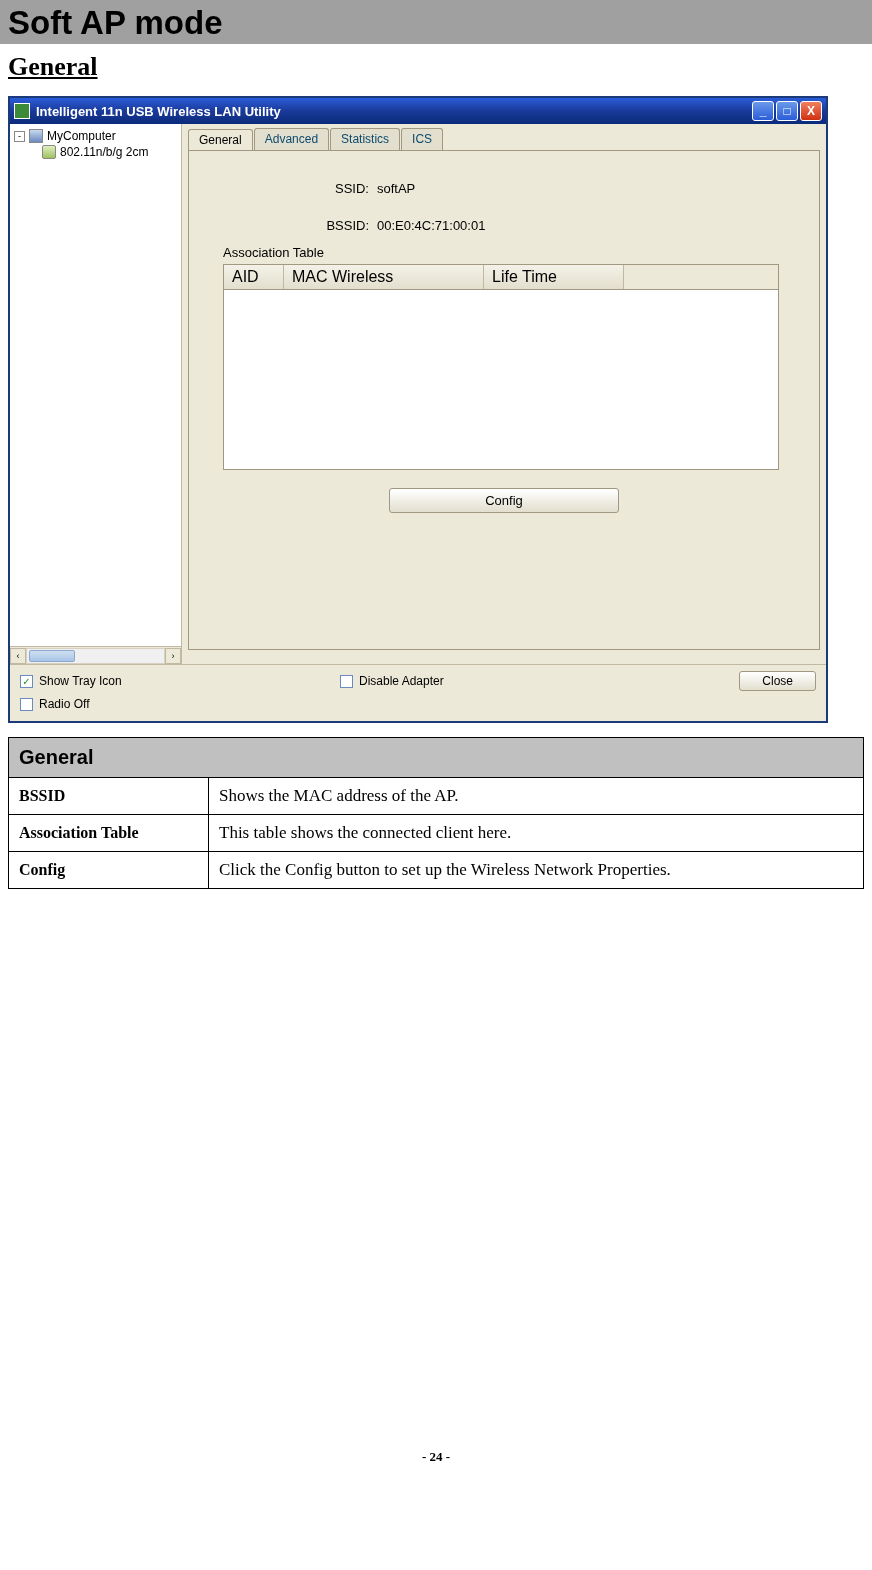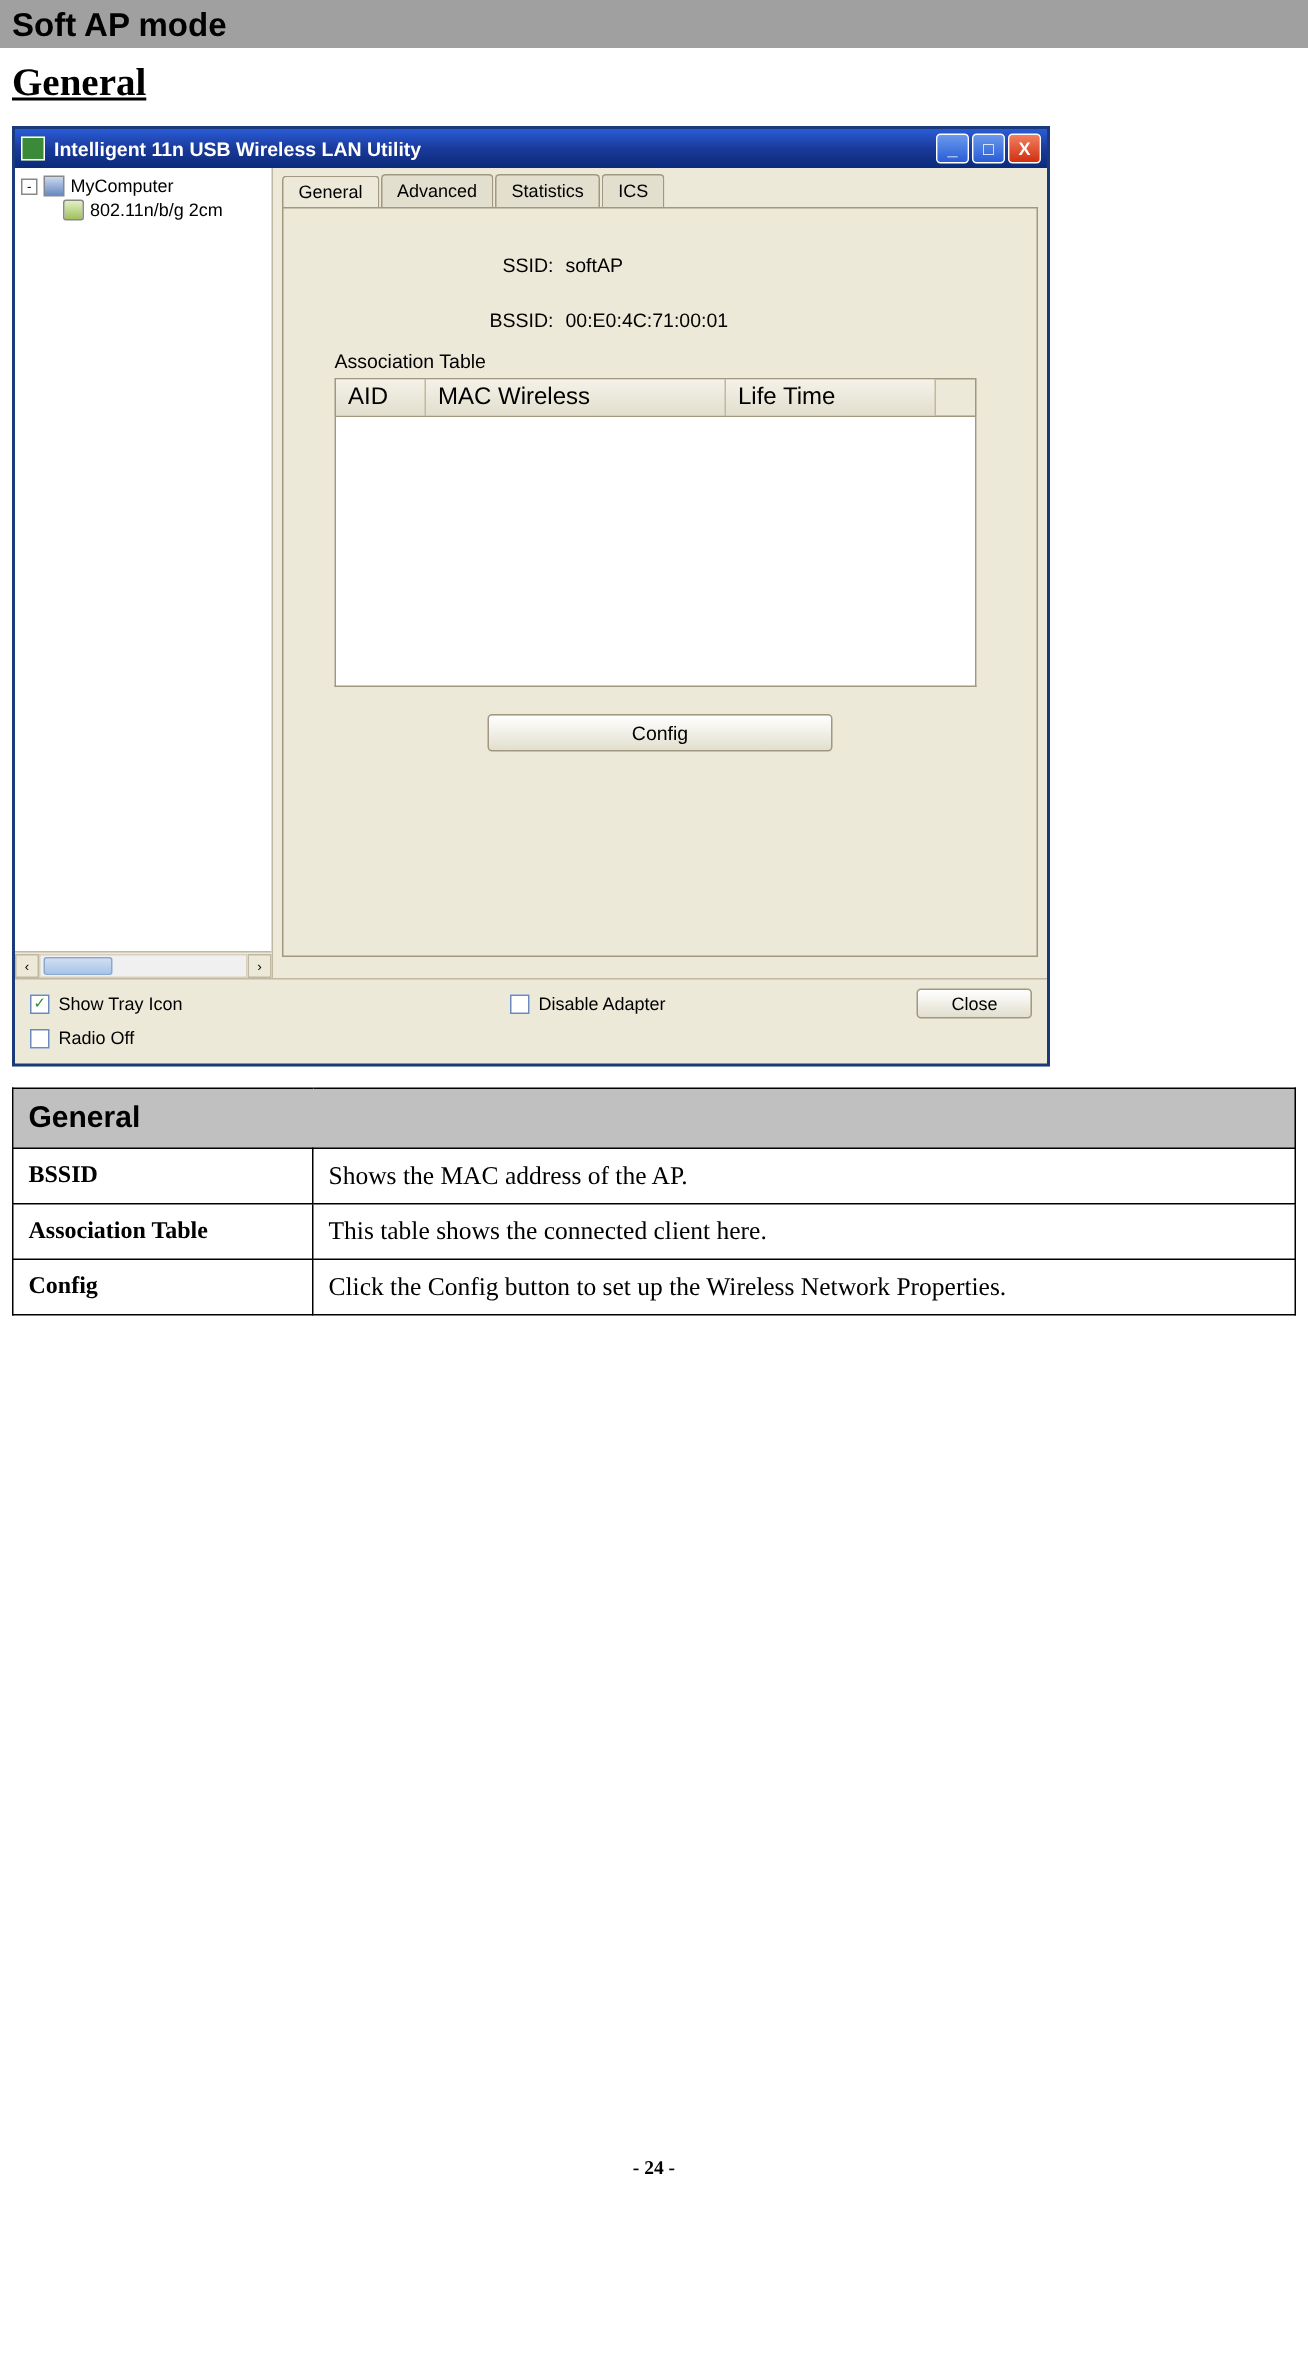--- a/index.html
+++ b/index.html
@@ -9,39 +9,39 @@
     background: #fff;
     width: 872px;
     padding: 0;
   }
   .page-title-bar {
     background: #a0a0a0;
     padding: 4px 8px 2px 8px;
   }
   .page-title {
     font-family: Arial, sans-serif;
-    font-size: 22px;
+    font-size: 33px;
     font-weight: bold;
     color: #000;
     margin: 0;
   }
   .section-heading {
     margin: 8px 8px 14px 8px;
     font-size: 26px;
     font-weight: bold;
     text-decoration: underline;
   }
   
   .window {
     margin: 0 8px;
     border: 2px solid #1a3a7a;
     font-family: Tahoma, Arial, sans-serif;
     font-size: 12px;
     background: #ece9d8;
-    width: 692px;
+    width: 820px;
   }
   .titlebar {
     display: flex;
     align-items: center;
     background: linear-gradient(to bottom, #2a5cd8 0%, #1a3a9a 50%, #0a2a7a 100%);
     color: #fff;
     height: 26px;
     padding: 0 4px;
   }
   .titlebar-icon {
@@ -101,21 +101,21 @@
   .tab {
     padding: 3px 10px 4px 10px;
     border:1px solid #a09880;
     border-bottom:none;
     background:#ece9d8;
     border-radius:3px 3px 0 0;
     margin-right:1px;
     position:relative;
   }
   .tab.active { background:#ece9d8; top:1px; }
-  .tab.inactive { background:#e2dfce; color:#000000;}
+  .tab.inactive { background:#e2dfce; color:#0c4a6e;}
   .tabpanel {
     margin: 0 6px 6px 6px;
     border:1px solid #a09880;
     background:#ece9d8;
     height: 500px;
     position:relative;
     padding: 30px 40px 20px 40px;
   }
   .field-row { display:flex; align-items:flex-end; margin-bottom:8px; font-size:13px;}
   .field-label { width:70px; text-align:right; margin-right:8px;}

